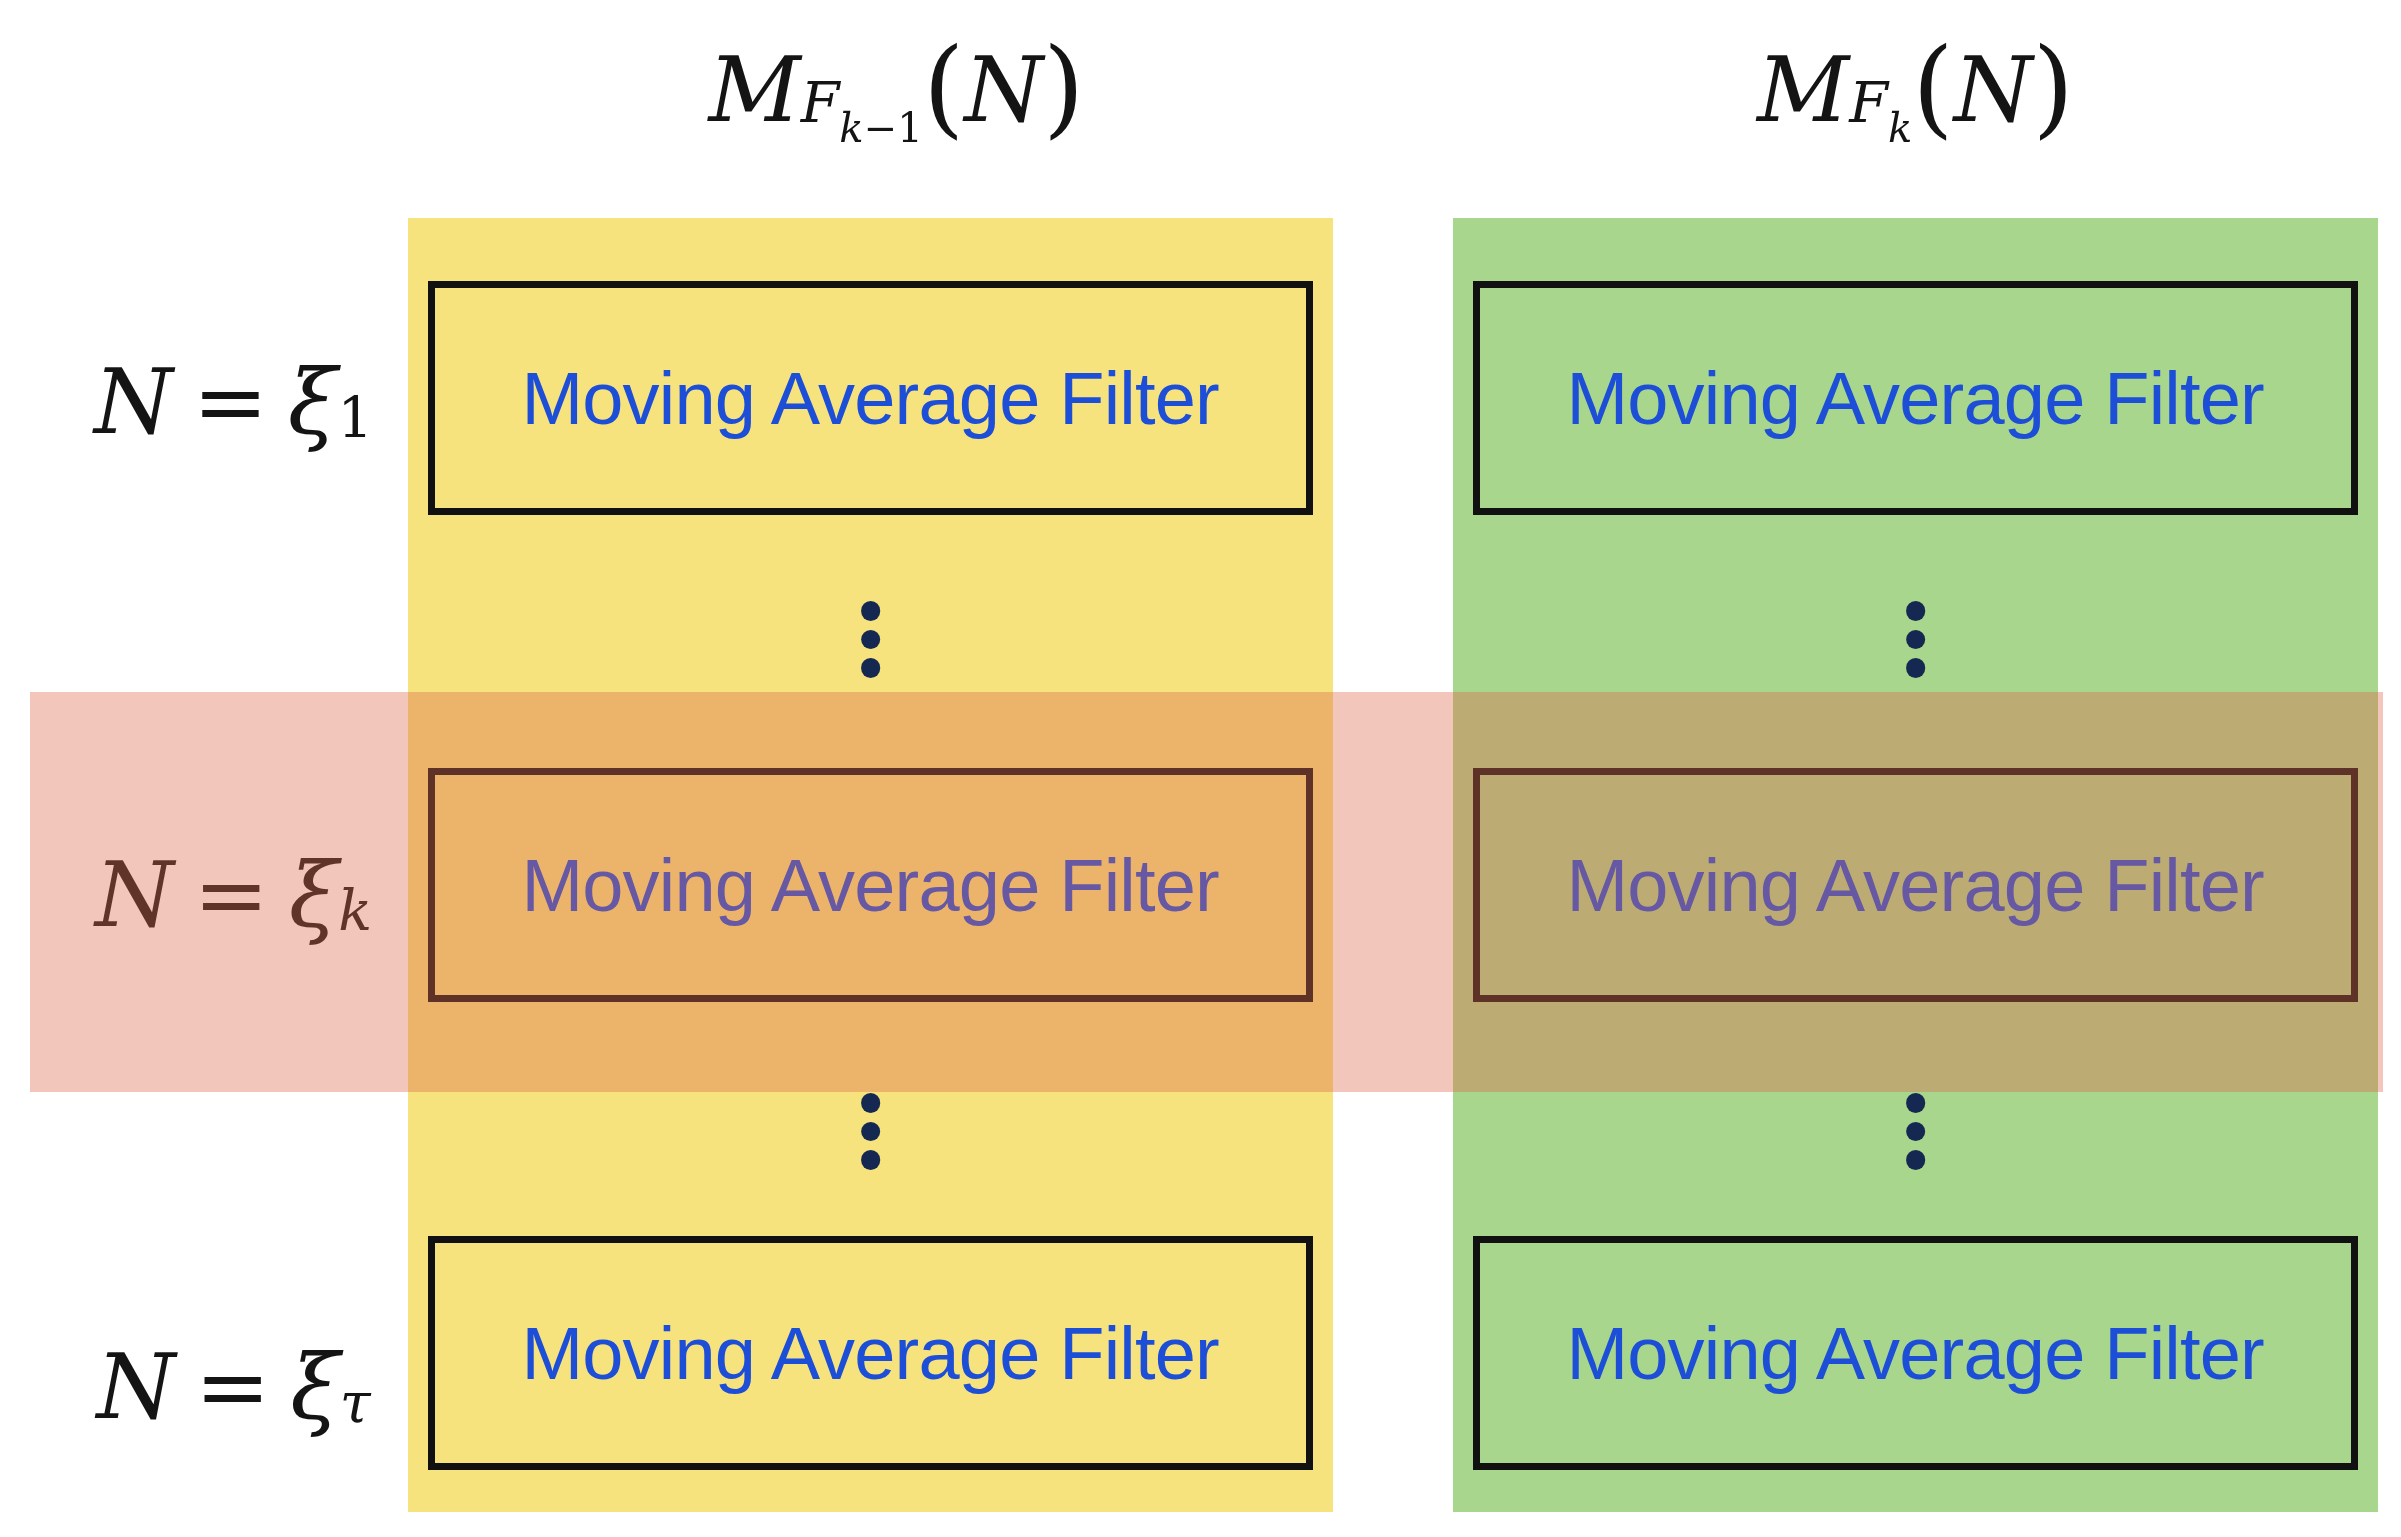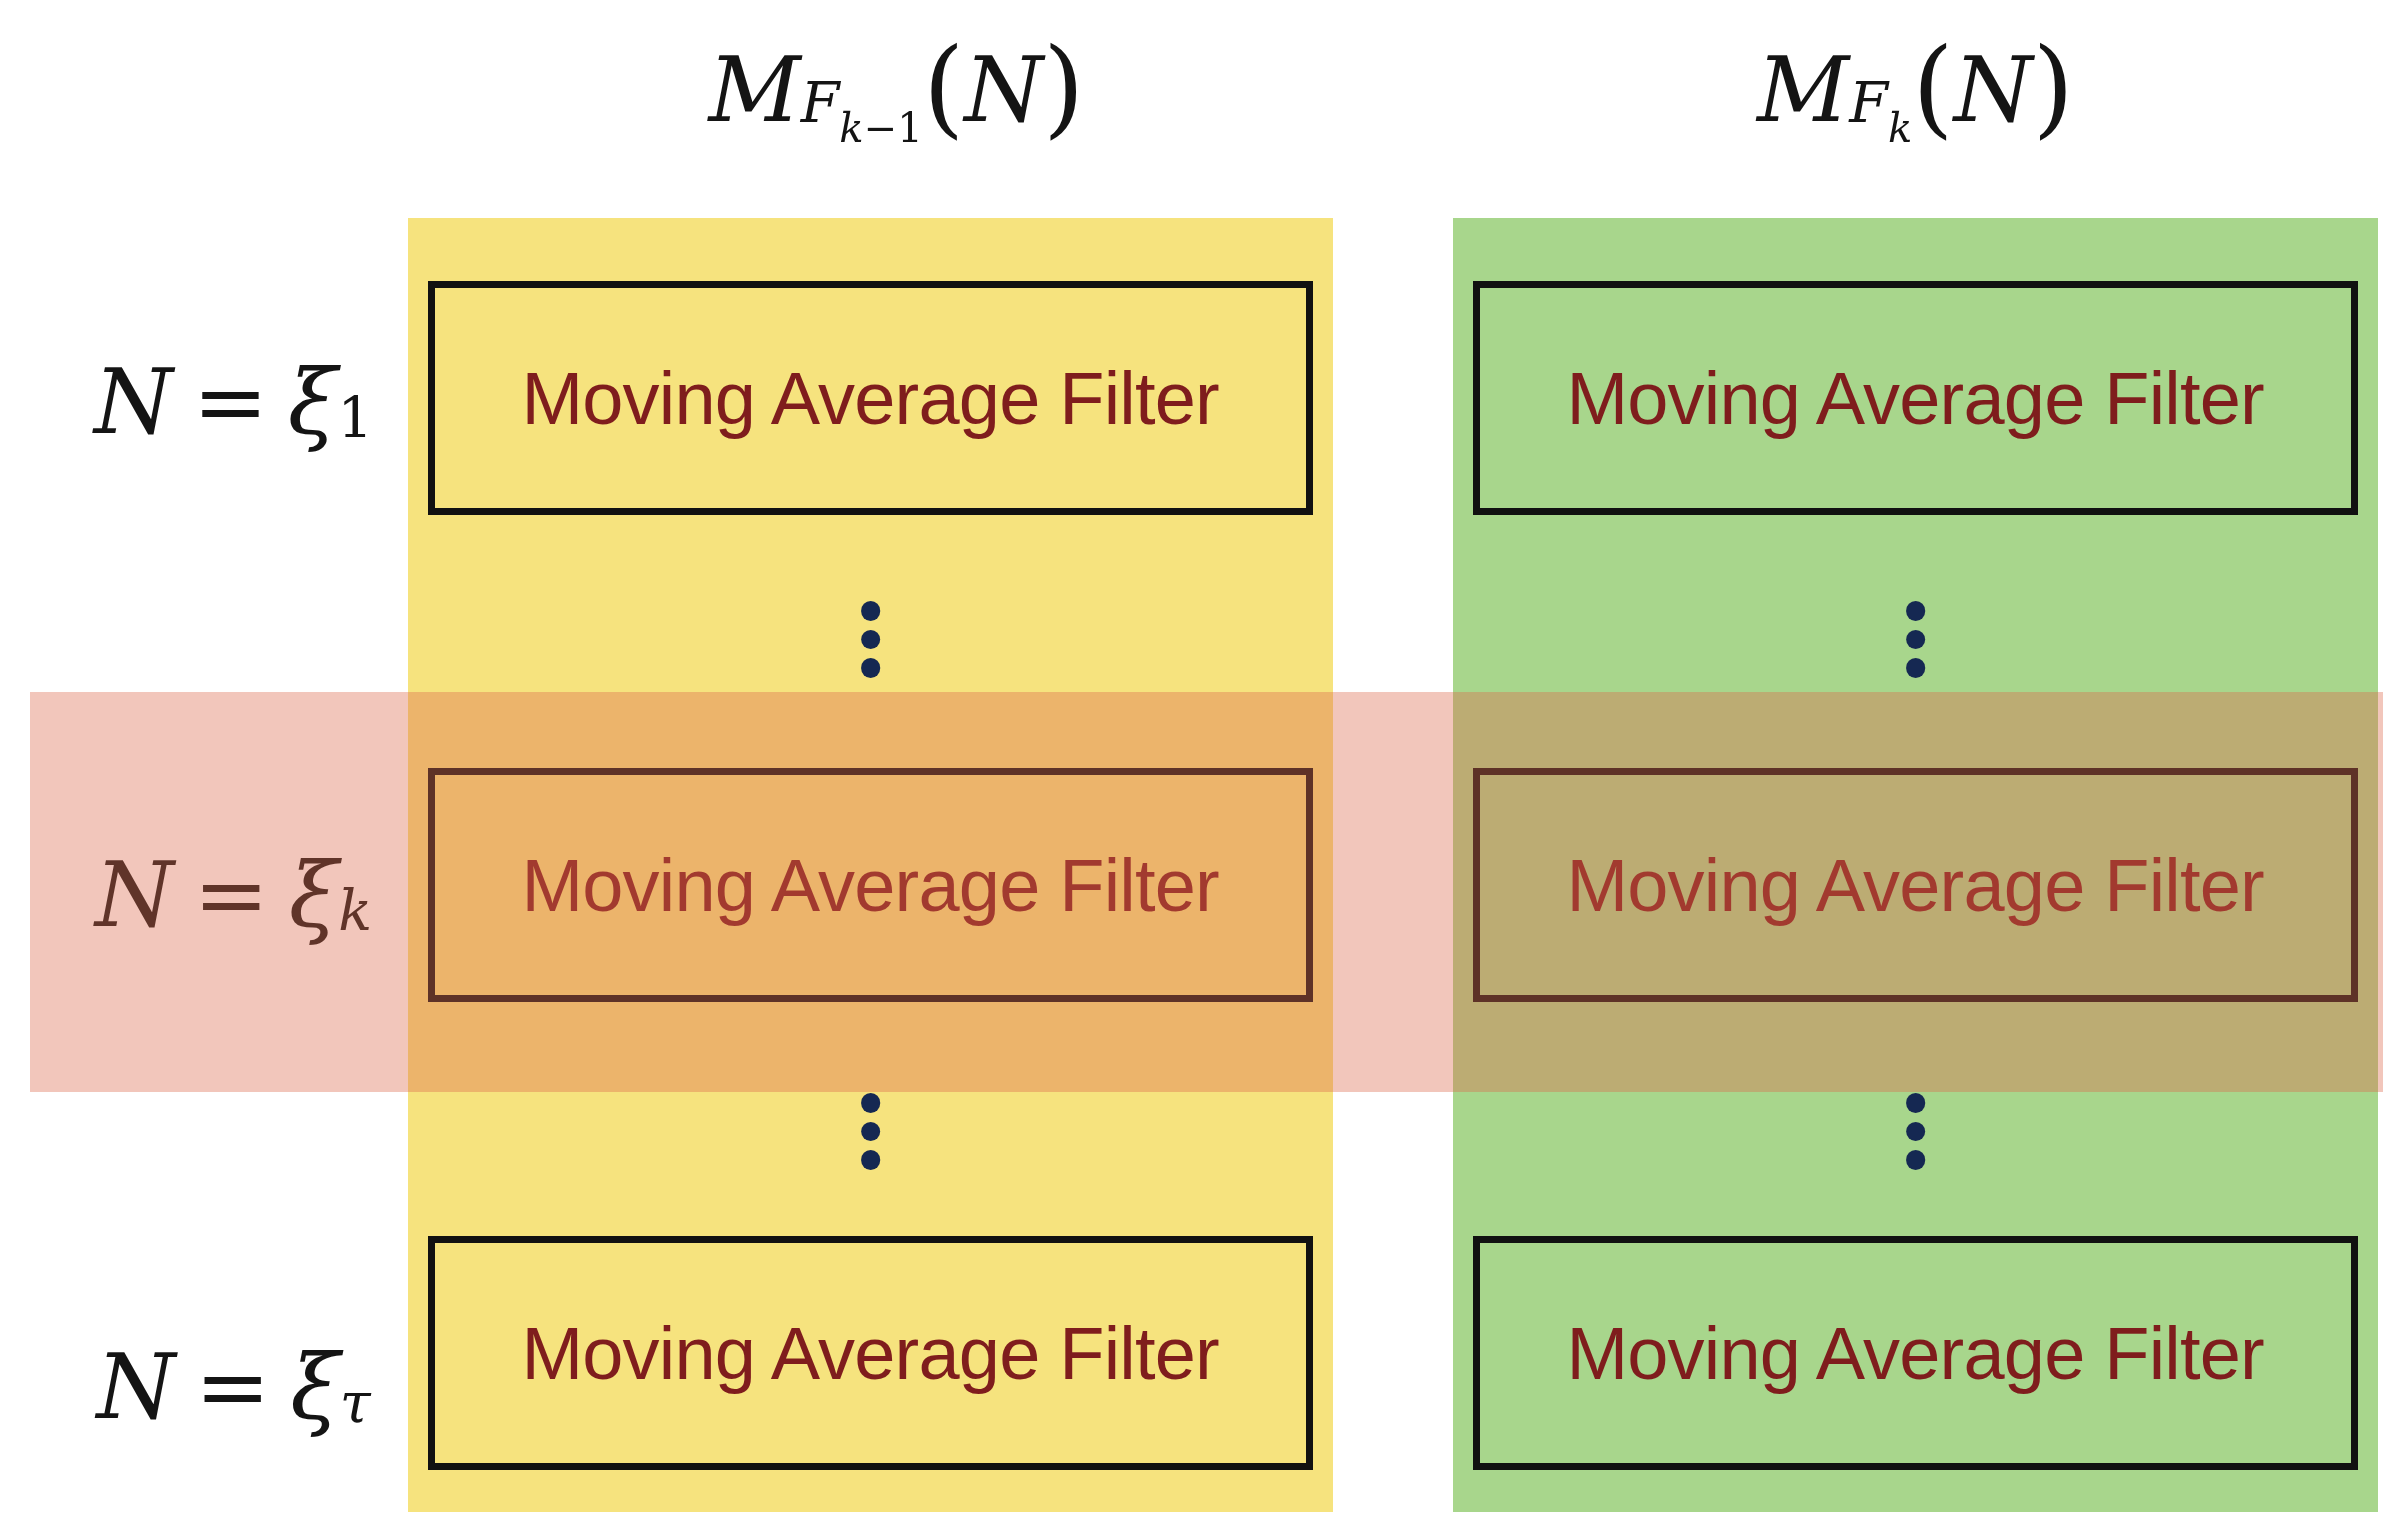--- a/index.html
+++ b/index.html
@@ -39,21 +39,21 @@
   #col-prev { left:408px;  background:#F6E37E; }
   #col-curr { left:1453px; background:#A8D68C; }
 
   .ma-box {
     position:absolute;
     left:19.7px; width:885px; height:234px;
     border:7.4px solid #111111;
     box-sizing:border-box;
     display:flex; align-items:center; justify-content:center;
     font-size:74px; letter-spacing:-0.8px;
-    color:#7f1d1d;
+    color:#1d4ed8;
     background:transparent;
   }
   .ma-box.pos-top { top:63px; }
   .ma-box.pos-mid { top:550px; }
   .ma-box.pos-bot { top:1018px; }
 
   
   .vdots {
     position:absolute; left:50%; transform:translateX(-50%);
     display:flex; flex-direction:column; gap:9px;

